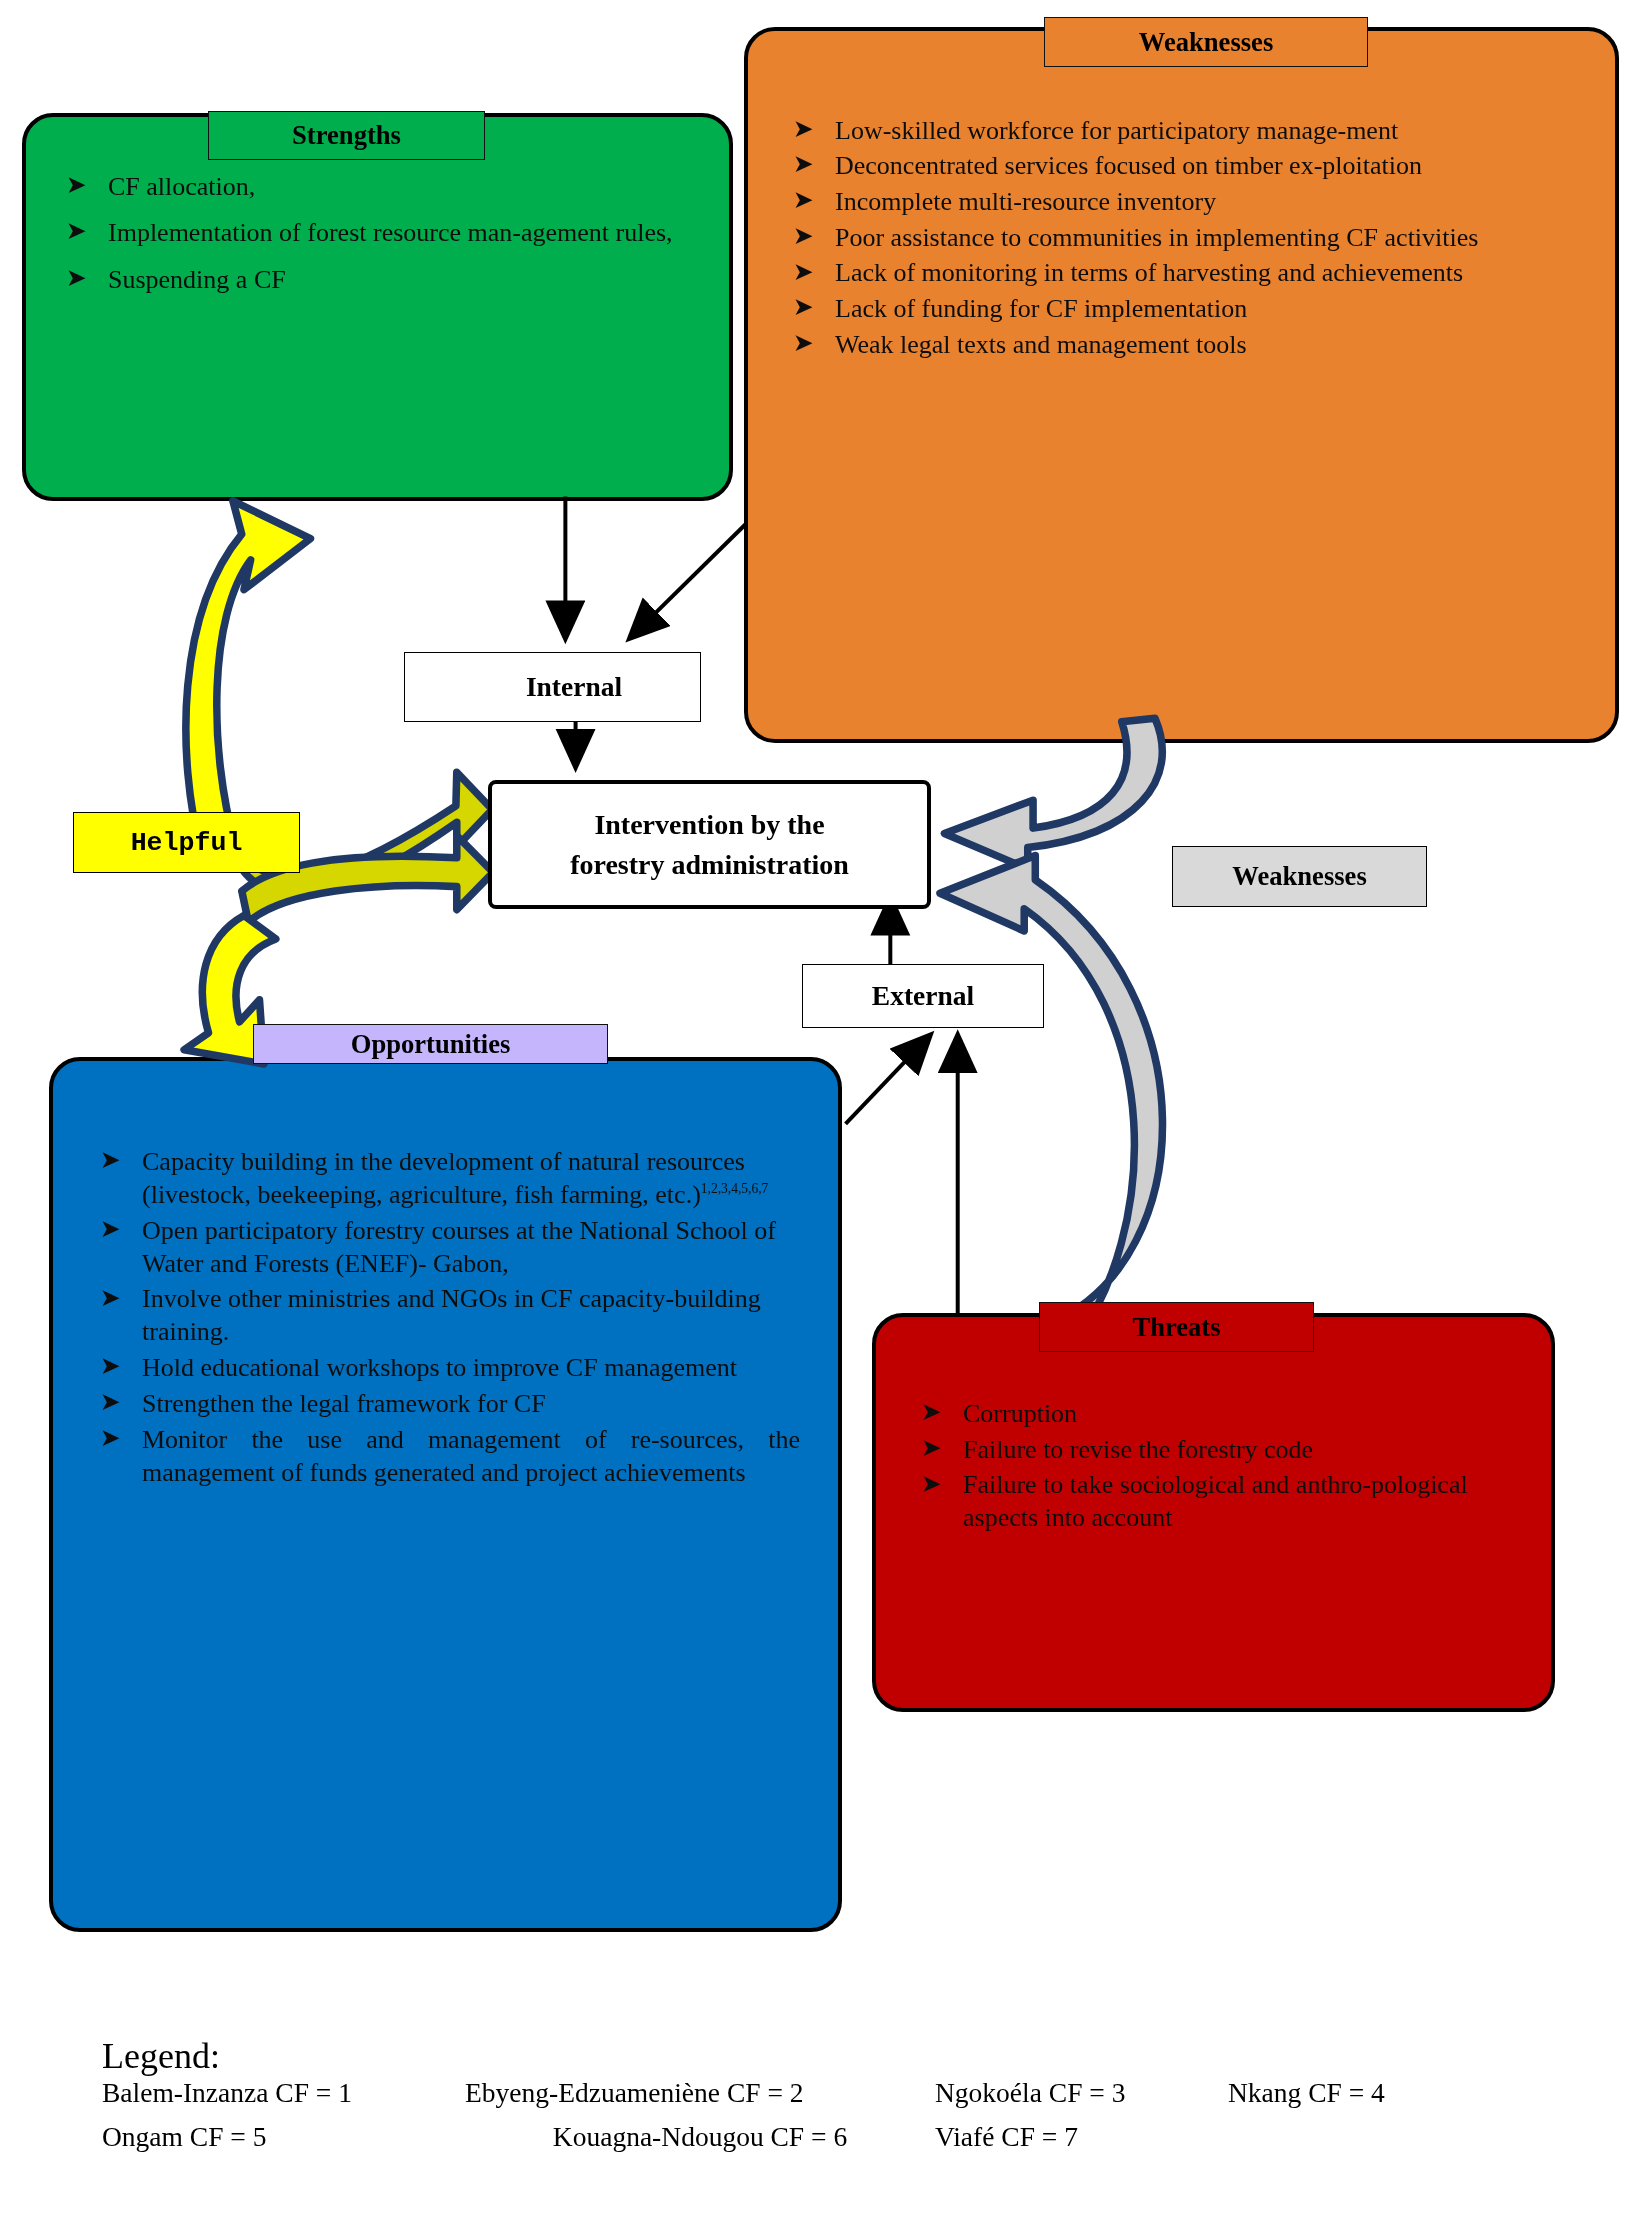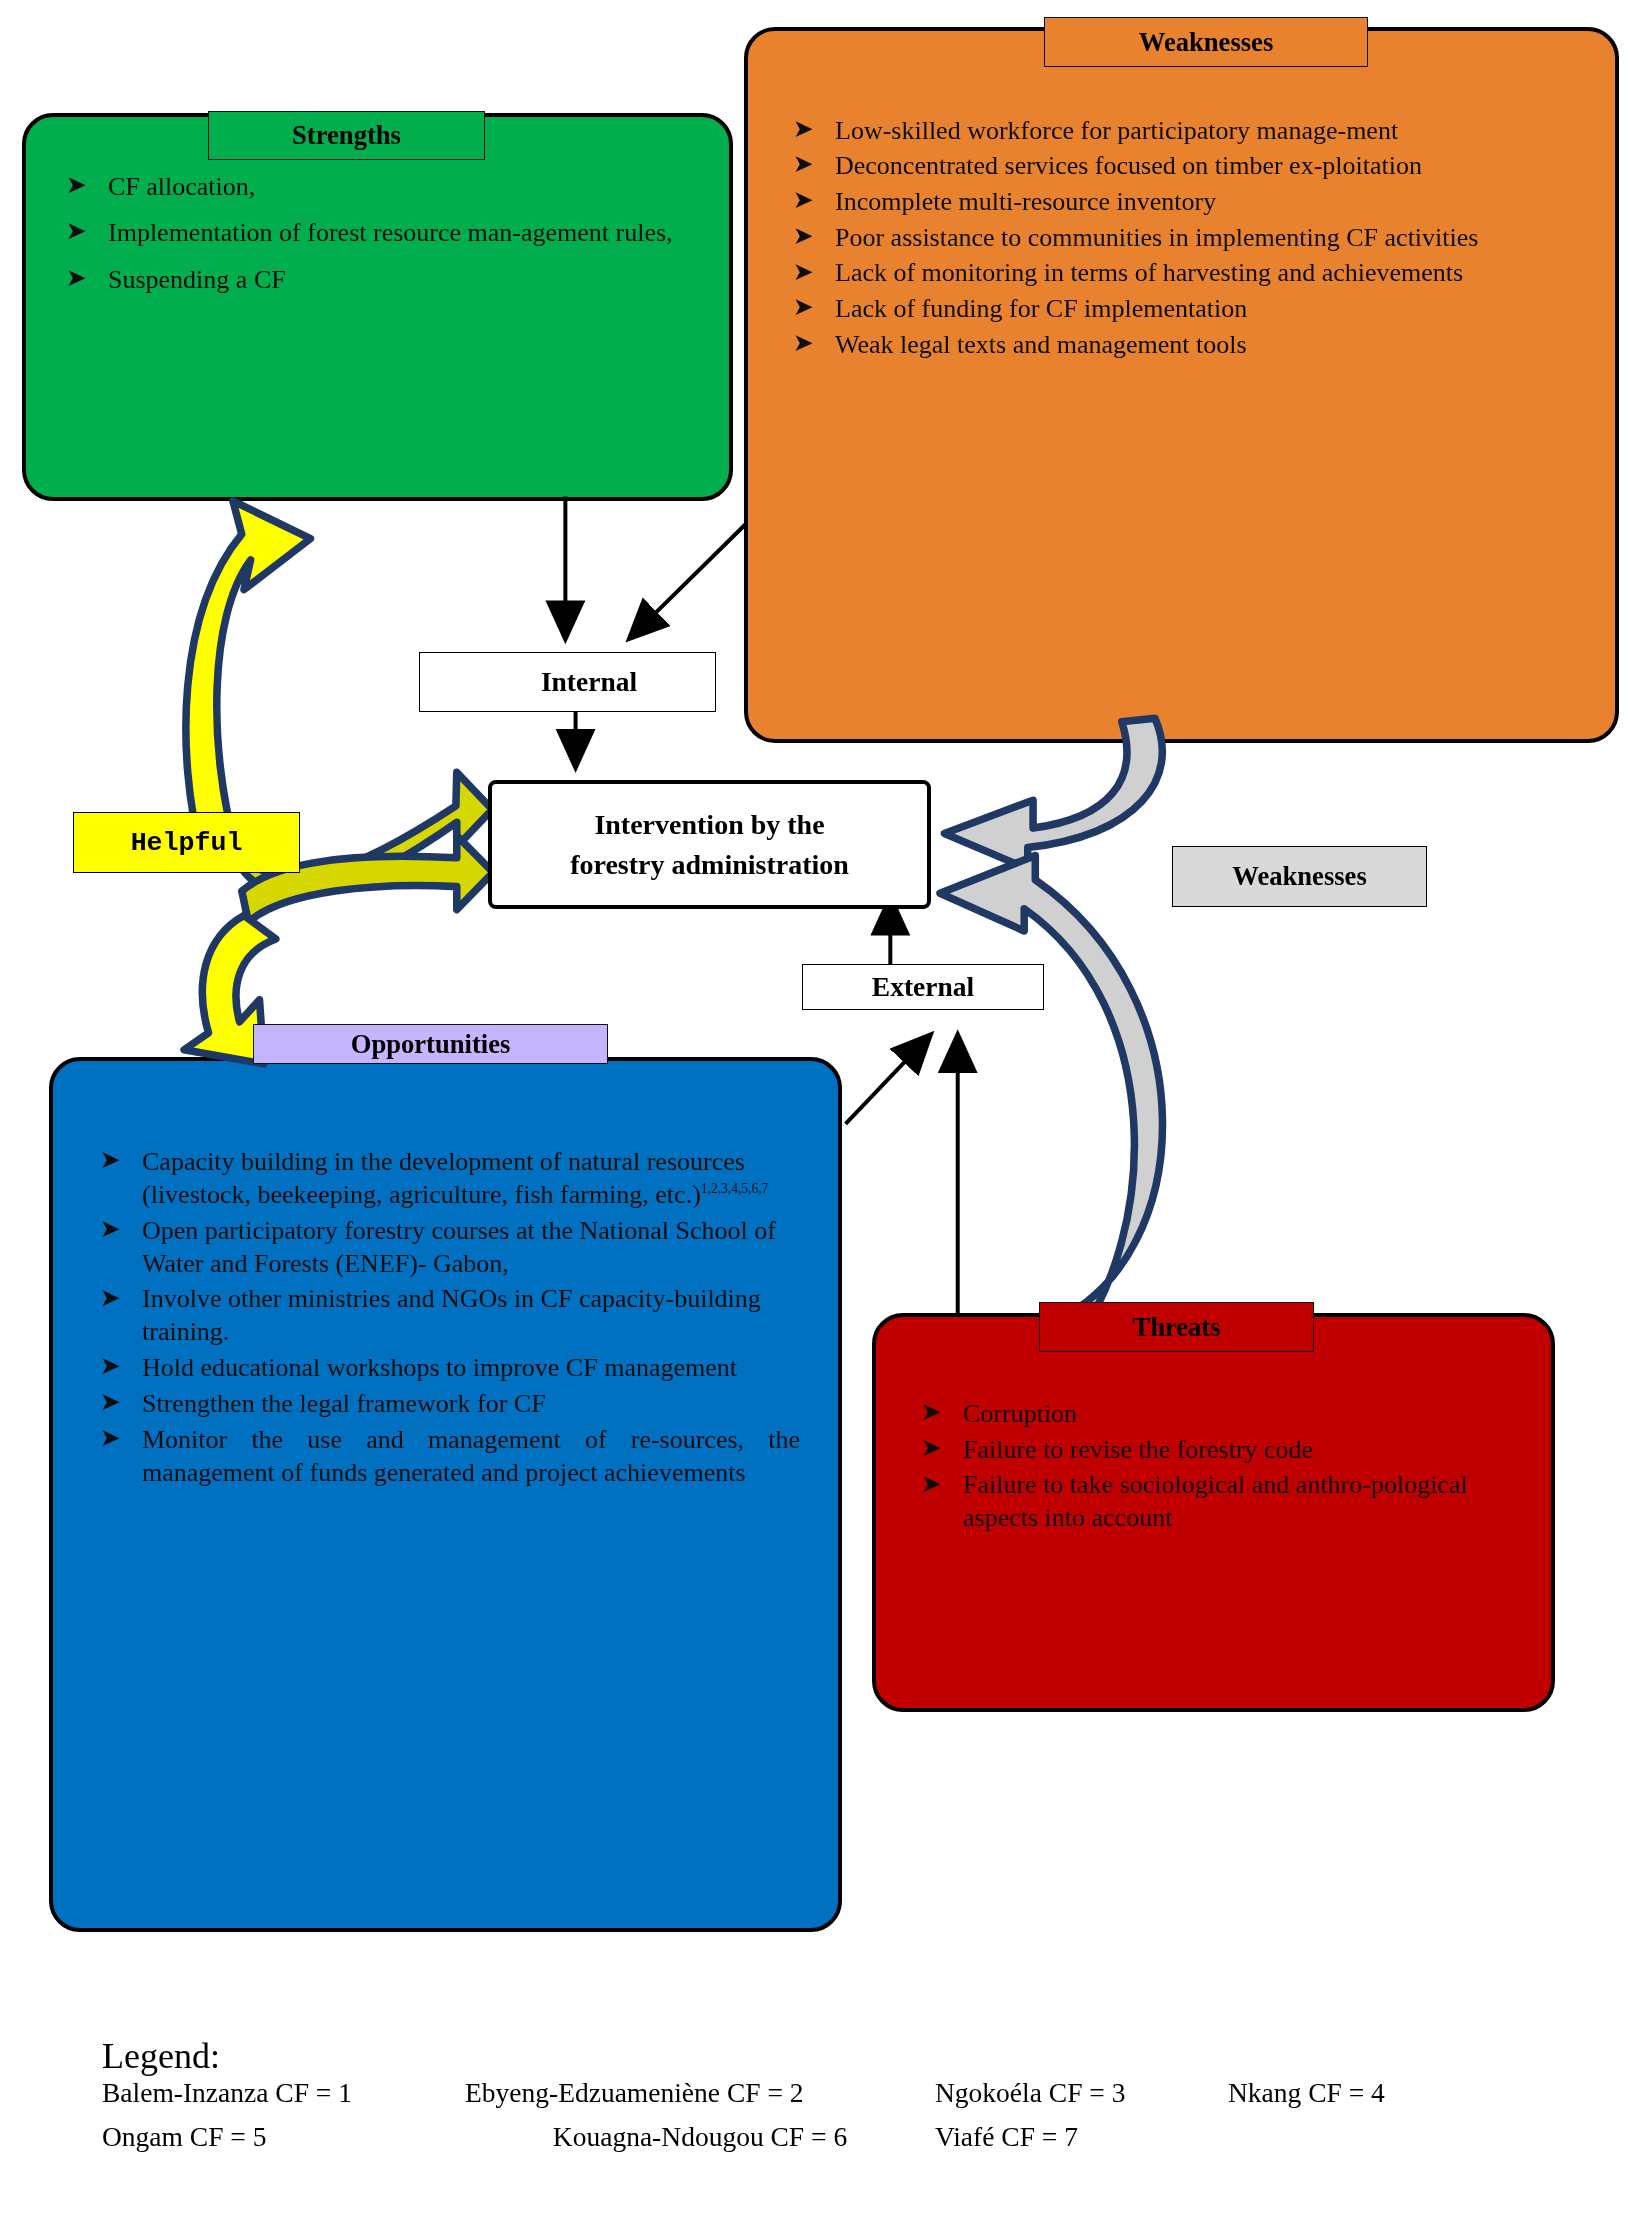--- a/index.html
+++ b/index.html
@@ -120,22 +120,22 @@
     border: 1.8px solid #000000;
     box-sizing: border-box;
     display: flex;
     align-items: center;
     justify-content: center;
     font-weight: bold;
     font-size: 27.5px;
     color: #000000;
     z-index: 5;
   }
-  #box-internal { left: 419px; top: 652px; width: 297px; height: 60px; padding-left: 43px; }
-  #box-external { left: 802px; top: 964px; width: 242px; height: 46px; }
+  #box-internal { left: 404px; top: 652px; width: 297px; height: 70px; padding-left: 43px; }
+  #box-external { left: 802px; top: 964px; width: 242px; height: 64px; }
 
   #box-intervention {
     position: absolute;
     left: 488px; top: 780px; width: 443px; height: 129px;
     background: #ffffff;
     border: 4px solid #000000;
     border-radius: 8px;
     box-sizing: border-box;
     display: flex; flex-direction: column;
     align-items: center; justify-content: center;

